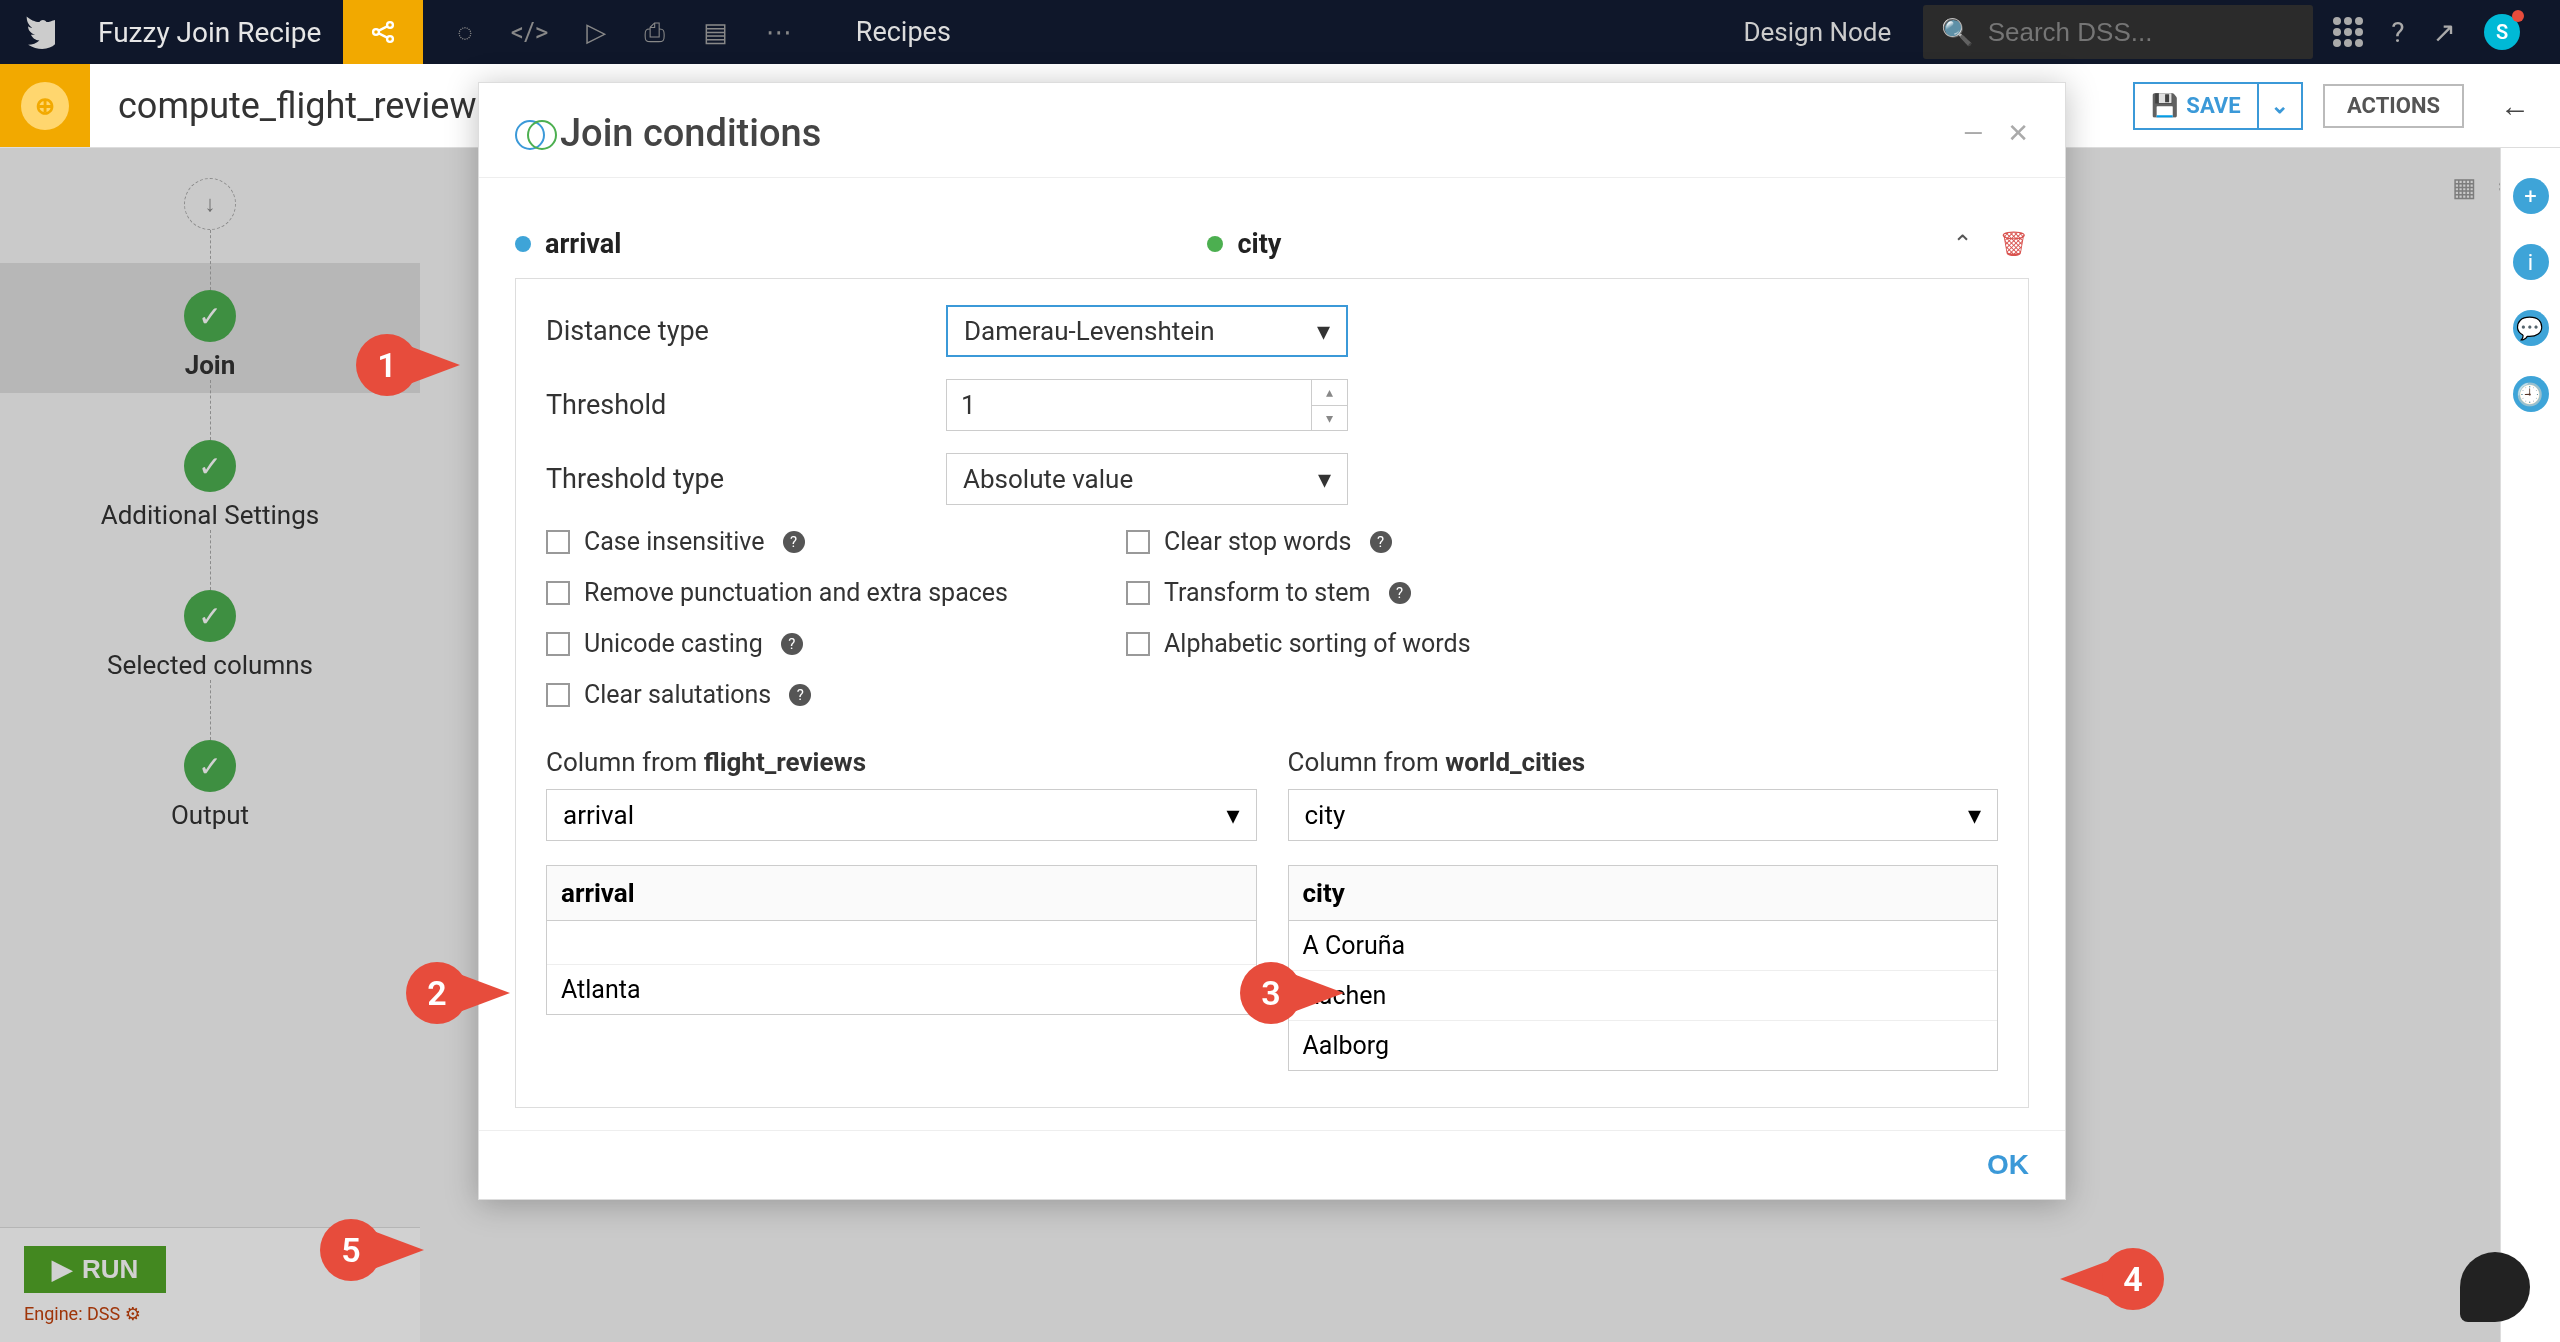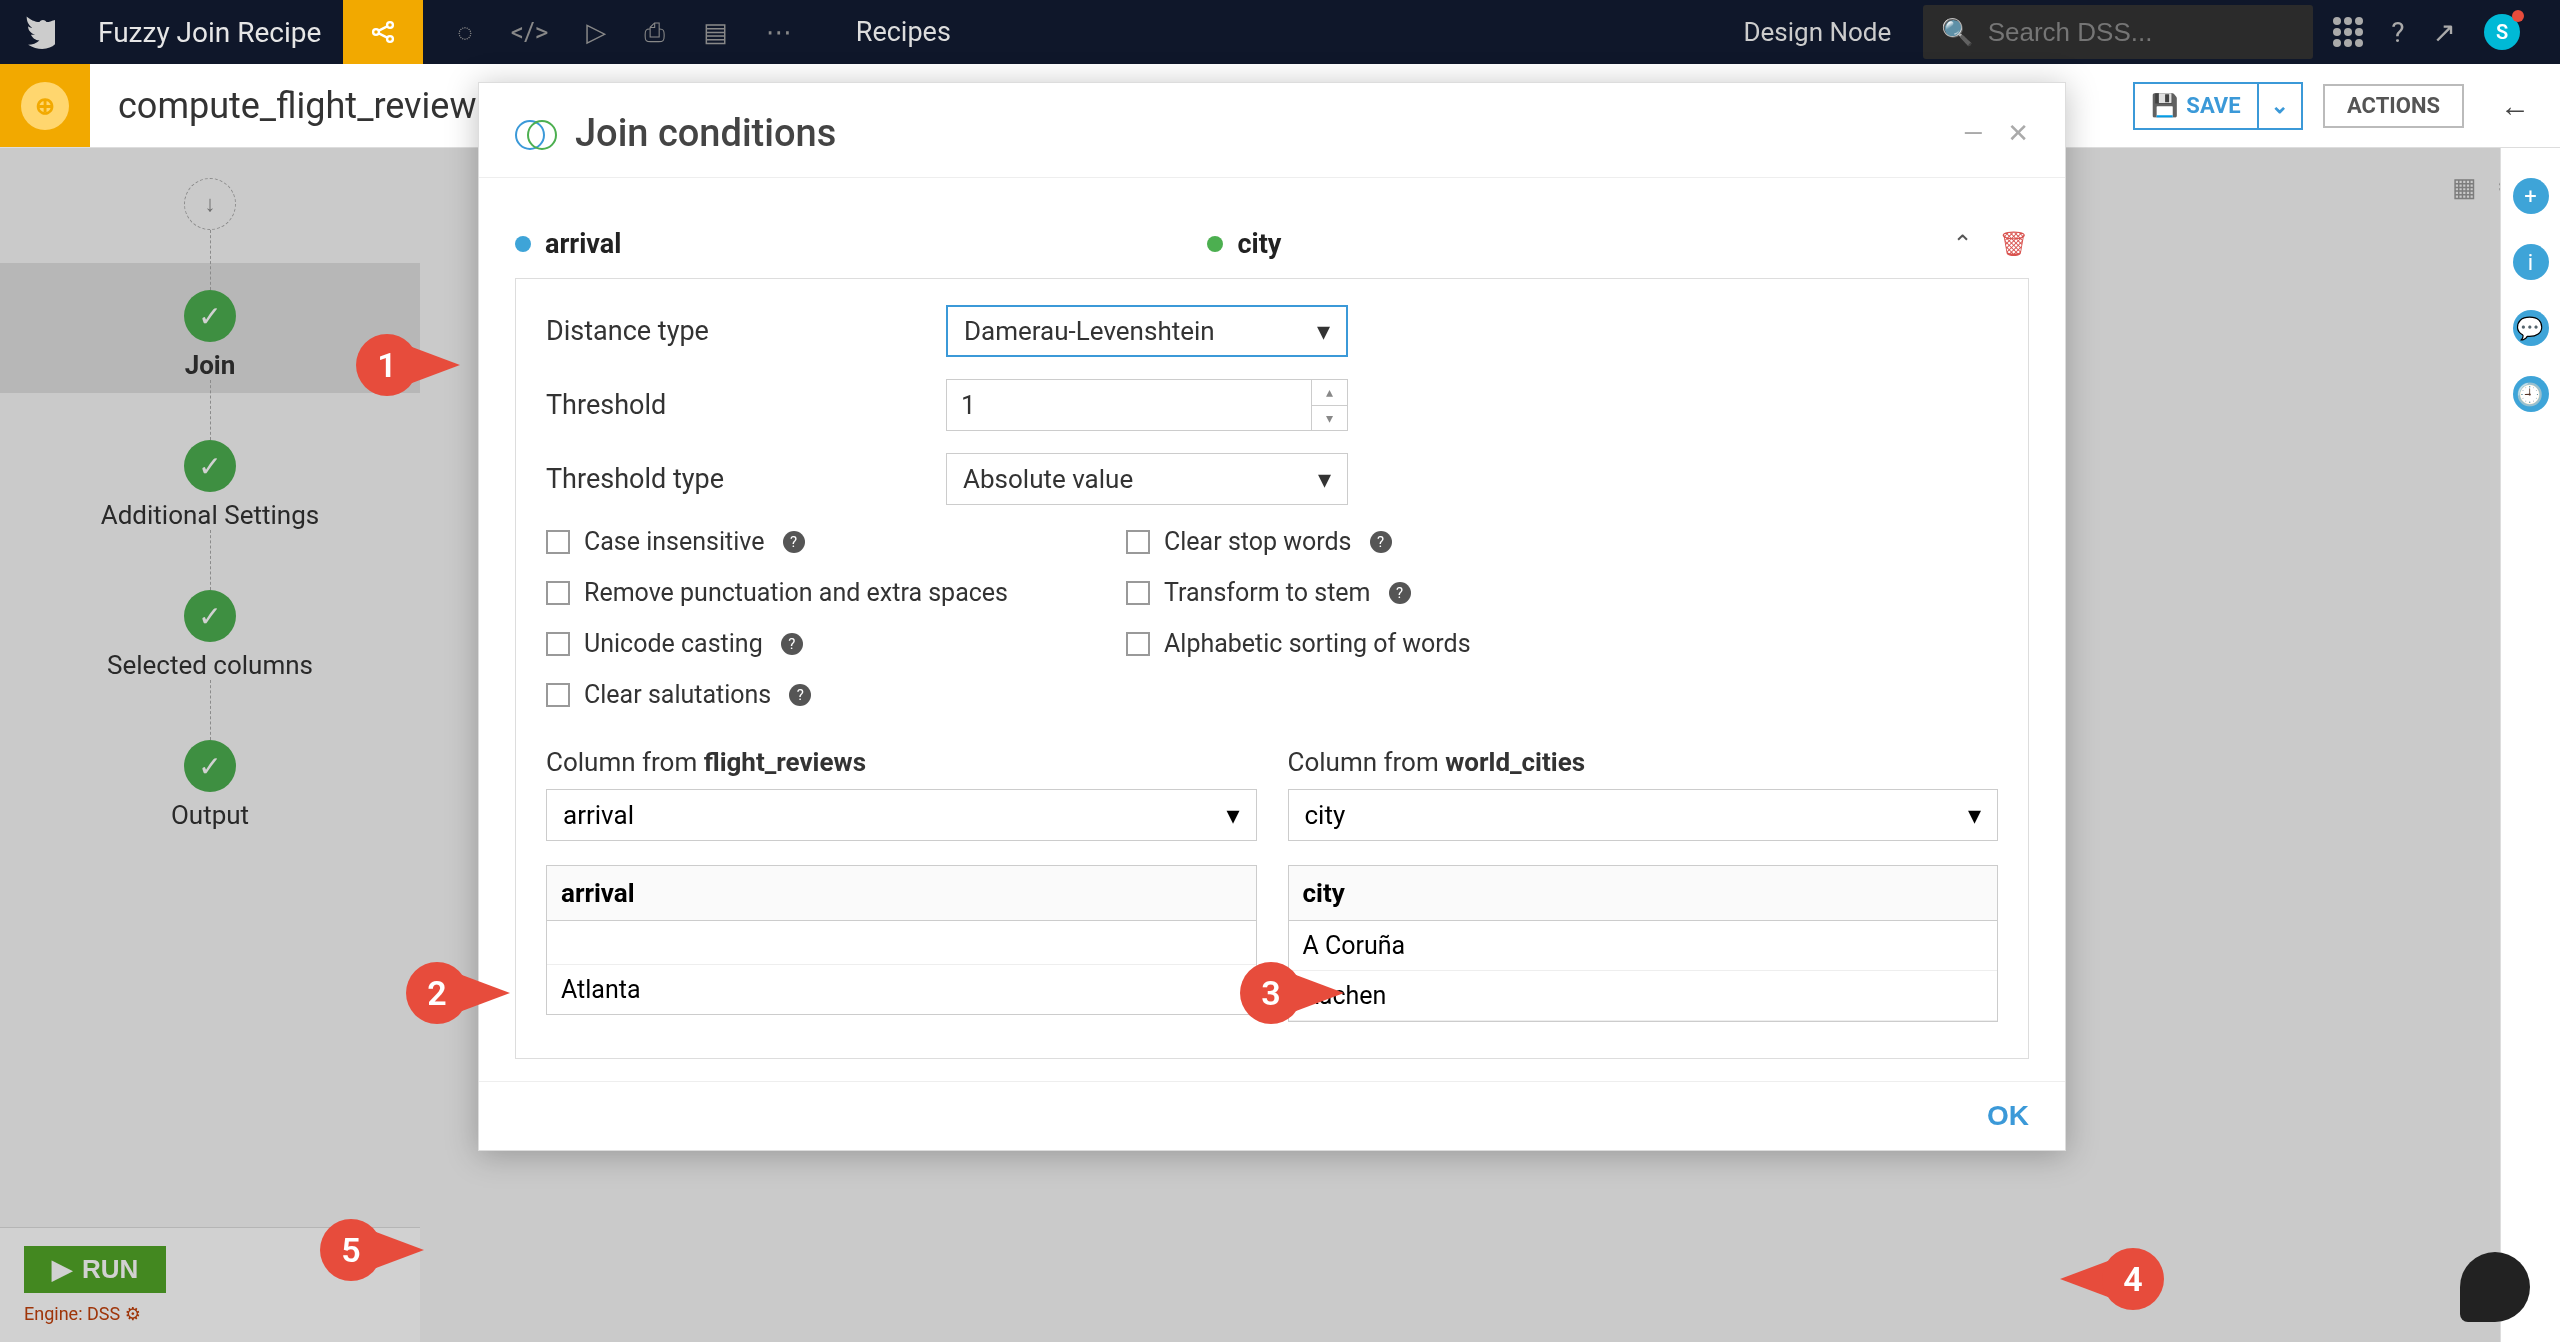--- a/index.html
+++ b/index.html
@@ -84,21 +84,21 @@
 
   
   .header-icons-right { position:absolute; right:40px; top:24px; display:flex; gap:20px; color:#999; font-size:26px;}
 
   
   .modal {
     position:absolute; left:478px; top:82px; width:1588px; background:#fff;
     border:1px solid #ddd; box-shadow:0 4px 30px rgba(0,0,0,0.25);
     z-index:100; display:flex; flex-direction:column;
   }
-  .modal-head{ padding:28px 36px 22px; border-bottom:1px solid #eee; display:flex; align-items:center; gap:20px;}
+  .modal-head{ padding:28px 36px 22px; border-bottom:1px solid #eee; display:flex; align-items:center; gap:5px;}
   .modal-title{ font-size:38px; color:#444; font-weight:500; }
   .venn{ width:40px; height:26px; position:relative; }
   .venn::before, .venn::after{ content:""; position:absolute; width:26px;height:26px;border:2px solid #3b99d8;border-radius:50%; }
   .venn::before{ left:0; }
   .venn::after{ left:12px; border-color:#4caf50;}
   .modal-head-actions{ margin-left:auto; display:flex; gap:24px; color:#aaa; font-size:26px;}
   .modal-body{ padding: 24px 36px 0; }
   .match-row { display:flex; align-items:center; justify-content:space-between; }
   .match-text{ font-size:26px; color:#333; }
   .clearall{ border:1px solid #ccc; background:#fff; padding:10px 22px; font-weight:700; font-size:22px; color:#333;}
@@ -382,20 +382,21 @@
         <div class="col-from-col">
           <div class="cf-label"><span>Column from </span><b>world_cities</b></div>
           <div class="cf-sel">
               <span>city</span>
               <span>▾</span>
             </div>
           <div class="cf-table">
             <div class="cf-th">city</div>
             <div class="cf-td">A Coruña</div>
             <div class="cf-td">Aachen</div>
+            <div class="cf-td" style="border-bottom:none;">Aalborg</div>
           </div>
         </div>
       </div>
     </div>
   </div>
   <div class="modal-footer">
     <button class="ok-btn">OK</button>
   </div>
 </div>
 

